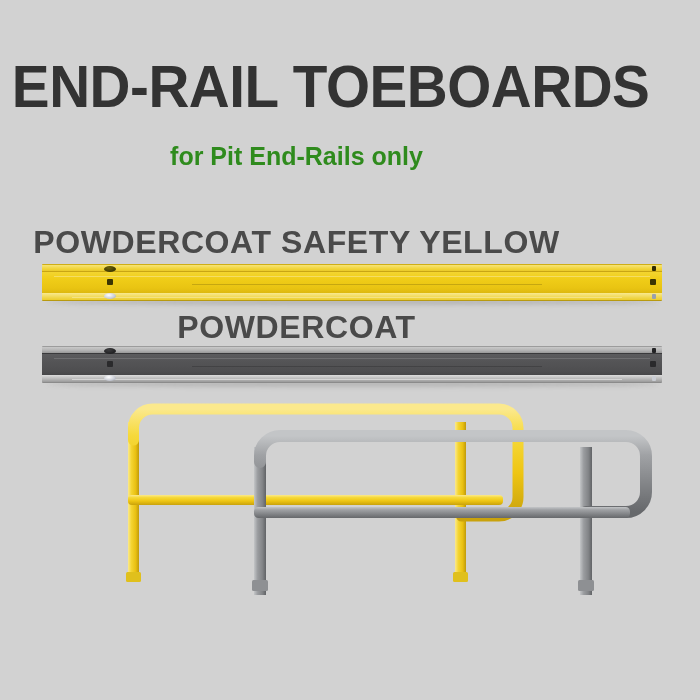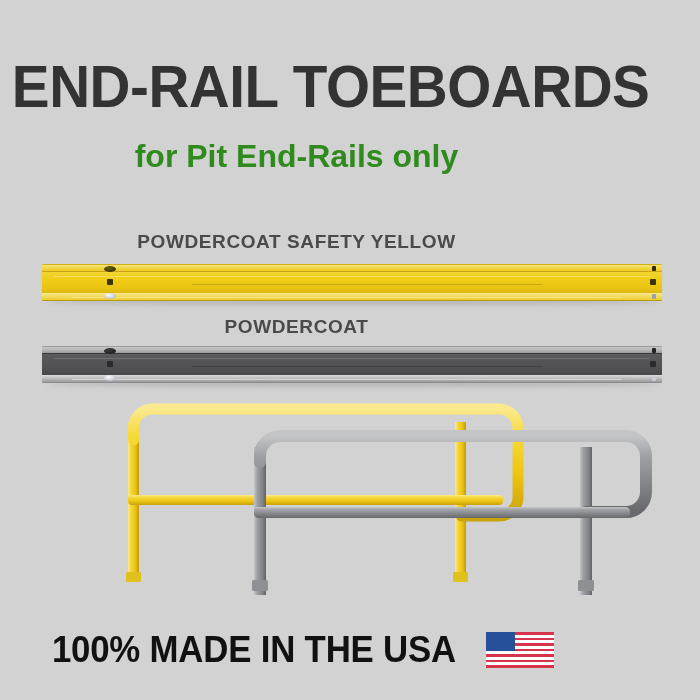--- a/index.html
+++ b/index.html
@@ -35,32 +35,32 @@
     color: #333333;
     transform: scaleX(0.96);
     white-space: nowrap;
   }
   .subtitle {
     position: absolute;
     left: 0; right: 0;
     top: 142px;
     text-align: center;
     font-weight: 700;
-    font-size: 32px;
+    font-size: 25px;
     line-height: 28px;
     color: #2f8b1d;
     white-space: nowrap;
   }
 
   .variant-label {
     position: absolute;
     left: 0; right: 0;
     text-align: center;
     font-weight: 700;
-    font-size: 19px;
+    font-size: 32px;
     line-height: 28px;
     letter-spacing: 0.6px;
     color: #4a4a4a;
     white-space: nowrap;
   }
   .variant-label.yellow-label { top: 228px; }
   .variant-label.galv-label { top: 313px; }
 
   
   .toeboard {
@@ -313,27 +313,14 @@
       <path d="M260,70 V64 A20,20 0 0 1 280,44 H626 A20,20 0 0 1 646,64 V100
                A20,20 0 0 1 626,120 H586" fill="none" stroke="url(#gGray)" stroke-width="12" stroke-linecap="round"></path>
 
       <rect x="254" y="115" width="376" height="11" rx="4.5" fill="url(#gGray)"></rect>
 
       <path d="M0,66 H262" fill="none" stroke="url(#gGray)" stroke-width="12"></path>
       <path d="M0,120 H258" fill="none" stroke="url(#gGray)" stroke-width="11"></path>
     </g>
   </svg>
 
-  <div class="footer">
-    <div class="usa-text">100% MADE IN THE USA</div>
-    <div class="flag">
-      <div class="stripe" style="top:0px;"></div>
-      <div class="stripe" style="top:5.54px;"></div>
-      <div class="stripe" style="top:11.08px;"></div>
-      <div class="stripe" style="top:16.62px;"></div>
-      <div class="stripe" style="top:22.16px;"></div>
-      <div class="stripe" style="top:27.70px;"></div>
-      <div class="stripe" style="top:33.23px;"></div>
-      <div class="canton"></div>
-    </div>
-  </div>
 
 </div>
 
 </body></html>

